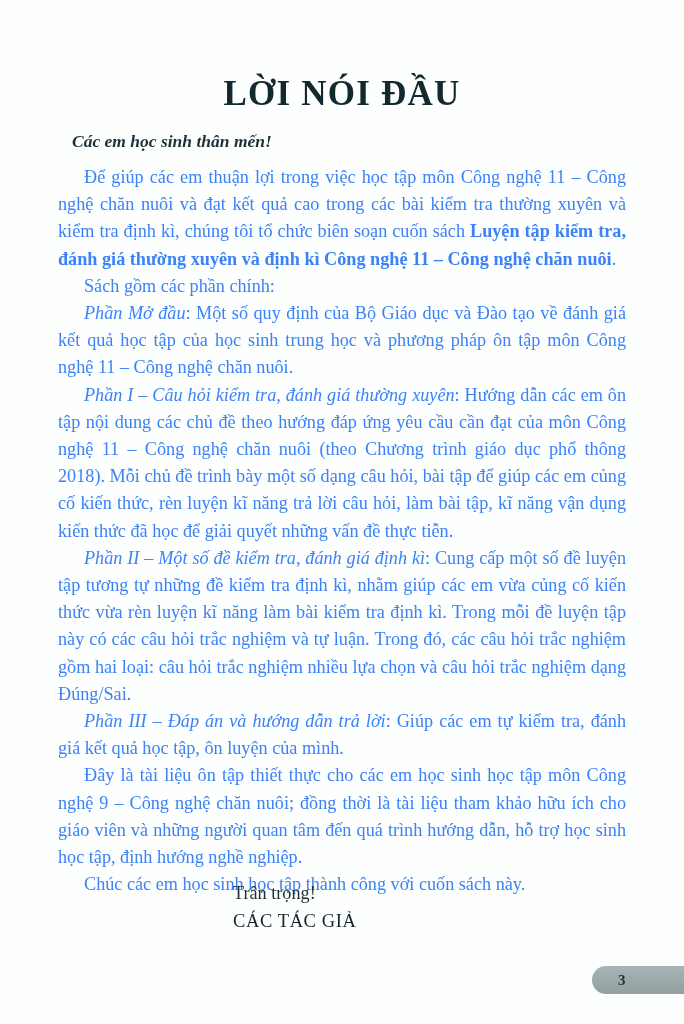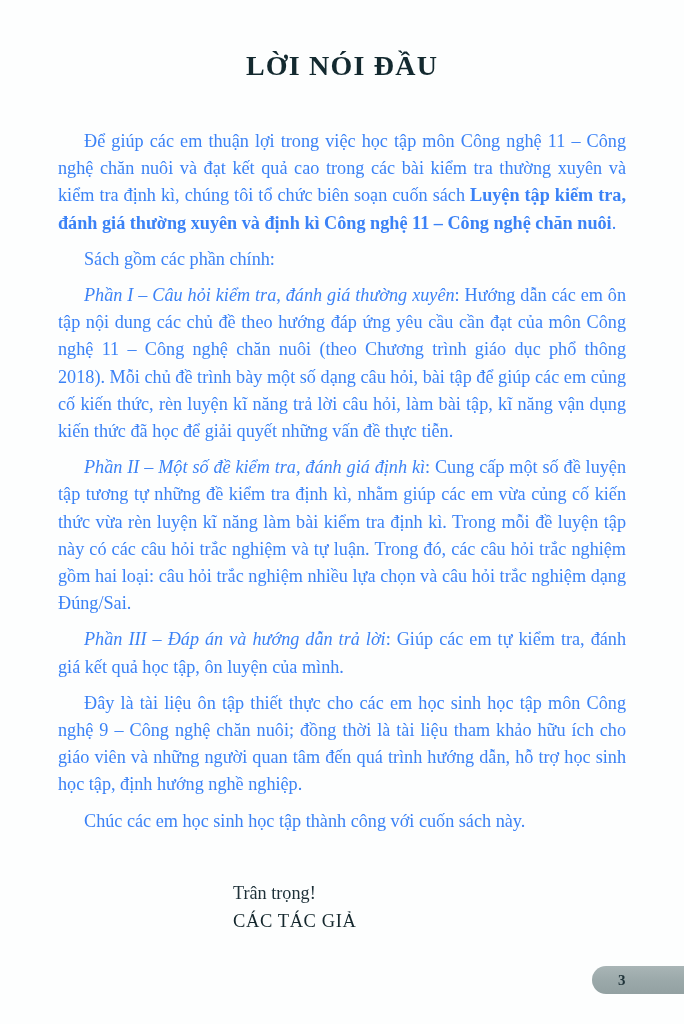--- a/index.html
+++ b/index.html
@@ -18,25 +18,25 @@
 
   .page {
     position: absolute;
     inset: 0;
     padding: 0;
   }
 
   
   .doc-title {
     position: absolute;
-    top: 50px;
+    top: 74px;
     left: 0;
     width: 684px;
     text-align: center;
-    font-size: 28px;
+    font-size: 35px;
     font-weight: bold;
     letter-spacing: 1.2px;
     color: #13292f;
     font-family: "Liberation Serif", "DejaVu Serif", serif;
   }
 
   
   .body-col {
     position: absolute;
     top: 128px;
@@ -58,21 +58,21 @@
     font-size: 18.2px;
     line-height: 27.2px;
     text-align: justify;
     text-indent: 26px;
     color: #3b82f6;
     -webkit-hyphens: none;
     hyphens: none;
   }
 
   p.para + p.para {
-    margin-top: 9px;
+    margin-top: 0;
   }
 
   .b {
     font-weight: bold;
   }
   .i {
     font-style: italic;
   }
 
   
@@ -122,25 +122,27 @@
 </style>
 </head>
 <body>
 
 <div class="page">
 
   <div class="doc-title">LỜI NÓI ĐẦU</div>
 
   <div class="body-col">
 
+    <div class="greeting">Các em học sinh thân mến!</div>
 
     <p class="para"><span>Để giúp các em thuận lợi trong việc học tập môn Công nghệ 11 – Công nghệ chăn nuôi và đạt kết quả cao trong các bài kiểm tra thường xuyên và kiểm tra định kì, chúng tôi tổ chức biên soạn cuốn sách </span><span class="b">Luyện tập kiểm tra, đánh giá thường xuyên và định kì Công nghệ 11 – Công nghệ chăn nuôi</span><span>.</span></p>
 
     <p class="para">Sách gồm các phần chính:</p>
 
+    <p class="para"><span class="i">Phần Mở đầu</span><span>: Một số quy định của Bộ Giáo dục và Đào tạo về đánh giá kết quả học tập của học sinh trung học và phương pháp ôn tập môn Công nghệ 11 – Công nghệ chăn nuôi.</span></p>
 
     <p class="para"><span class="i">Phần I – Câu hỏi kiểm tra, đánh giá thường xuyên</span><span>: Hướng dẫn các em ôn tập nội dung các chủ đề theo hướng đáp ứng yêu cầu cần đạt của môn Công nghệ 11 – Công nghệ chăn nuôi (theo Chương trình giáo dục phổ thông 2018). Mỗi chủ đề trình bày một số dạng câu hỏi, bài tập để giúp các em củng cố kiến thức, rèn luyện kĩ năng trả lời câu hỏi, làm bài tập, kĩ năng vận dụng kiến thức đã học để giải quyết những vấn đề thực tiễn.</span></p>
 
     <p class="para"><span class="i">Phần II – Một số đề kiểm tra, đánh giá định kì</span><span>: Cung cấp một số đề luyện tập tương tự những đề kiểm tra định kì, nhằm giúp các em vừa củng cố kiến thức vừa rèn luyện kĩ năng làm bài kiểm tra định kì. Trong mỗi đề luyện tập này có các câu hỏi trắc nghiệm và tự luận. Trong đó, các câu hỏi trắc nghiệm gồm hai loại: câu hỏi trắc nghiệm nhiều lựa chọn và câu hỏi trắc nghiệm dạng Đúng/Sai.</span></p>
 
     <p class="para"><span class="i">Phần III – Đáp án và hướng dẫn trả lời</span><span>: Giúp các em tự kiểm tra, đánh giá kết quả học tập, ôn luyện của mình.</span></p>
 
     <p class="para">Đây là tài liệu ôn tập thiết thực cho các em học sinh học tập môn Công nghệ 9 – Công nghệ chăn nuôi; đồng thời là tài liệu tham khảo hữu ích cho giáo viên và những người quan tâm đến quá trình hướng dẫn, hỗ trợ học sinh học tập, định hướng nghề nghiệp.</p>
 
     <p class="para">Chúc các em học sinh học tập thành công với cuốn sách này.</p>

